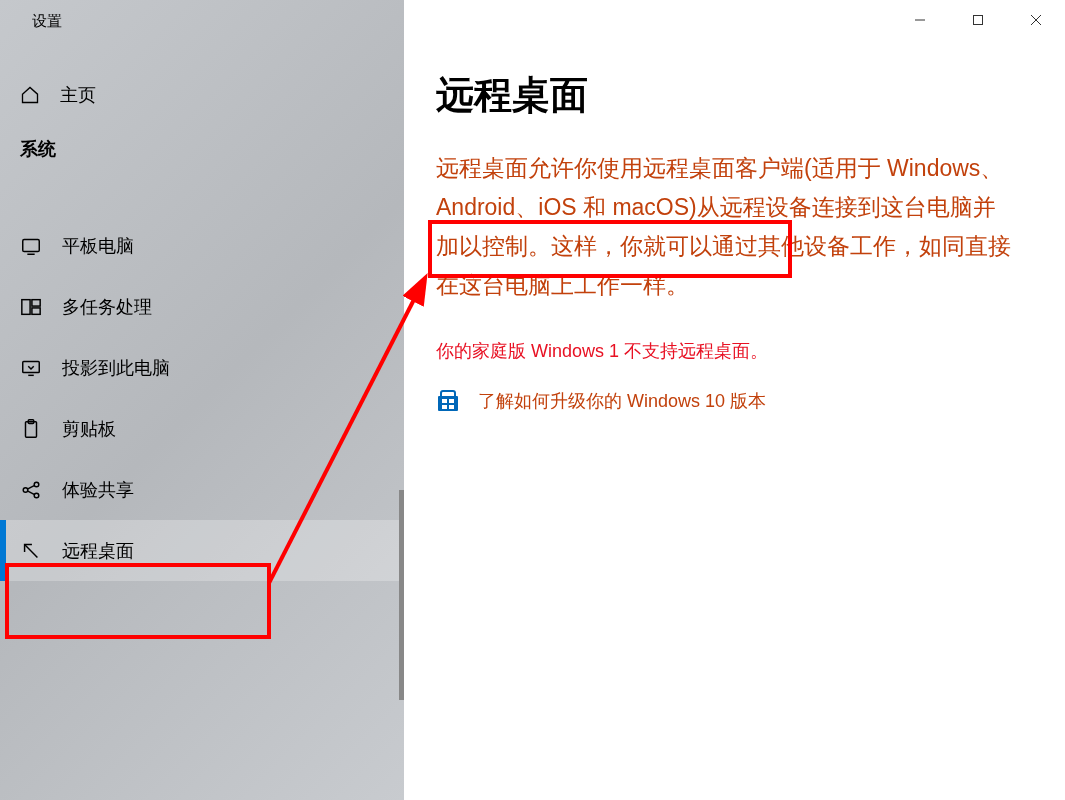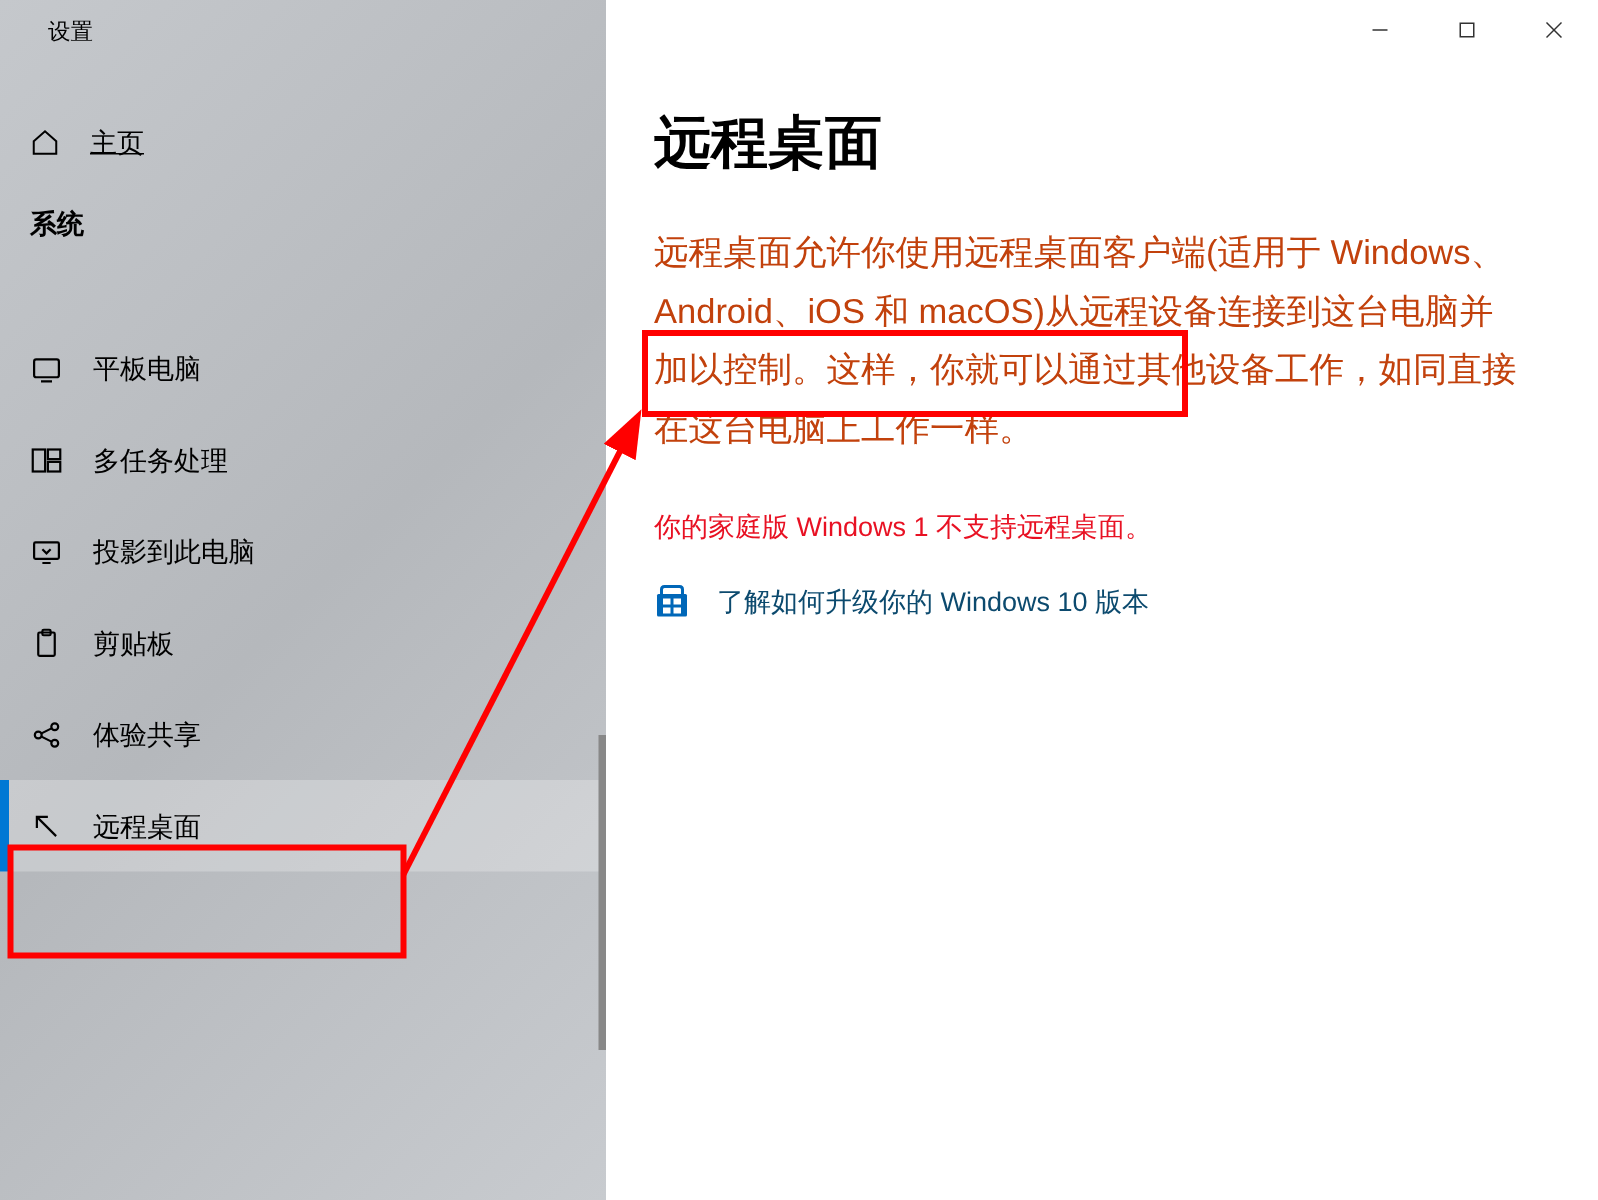--- a/index.html
+++ b/index.html
@@ -33,21 +33,20 @@
       font-size: 15px;
       color: #000;
     }
     .home-row {
       display: flex;
       align-items: center;
       height: 46px;
       padding-left: 20px;
       margin-top: 30px;
       cursor: pointer;
-      text-decoration: underline;
     }
     .home-icon {
       width: 20px;
       height: 20px;
       margin-right: 20px;
     }
     .home-label {
       font-size: 18px;
       color: #000;
     }
@@ -172,21 +171,21 @@
       align-items: center;
       padding: 14px 0 0 32px;
     }
     .store-icon {
       width: 24px;
       height: 24px;
       margin-right: 18px;
     }
     .link-text {
       font-size: 18px;
-      color: #0c4a6e;
+      color: #c2410c;
       cursor: pointer;
     }
     .annotation-overlay {
       position: absolute;
       pointer-events: none;
       top: 0;
       left: 0;
       width: 1065px;
       height: 800px;
       z-index: 100;

